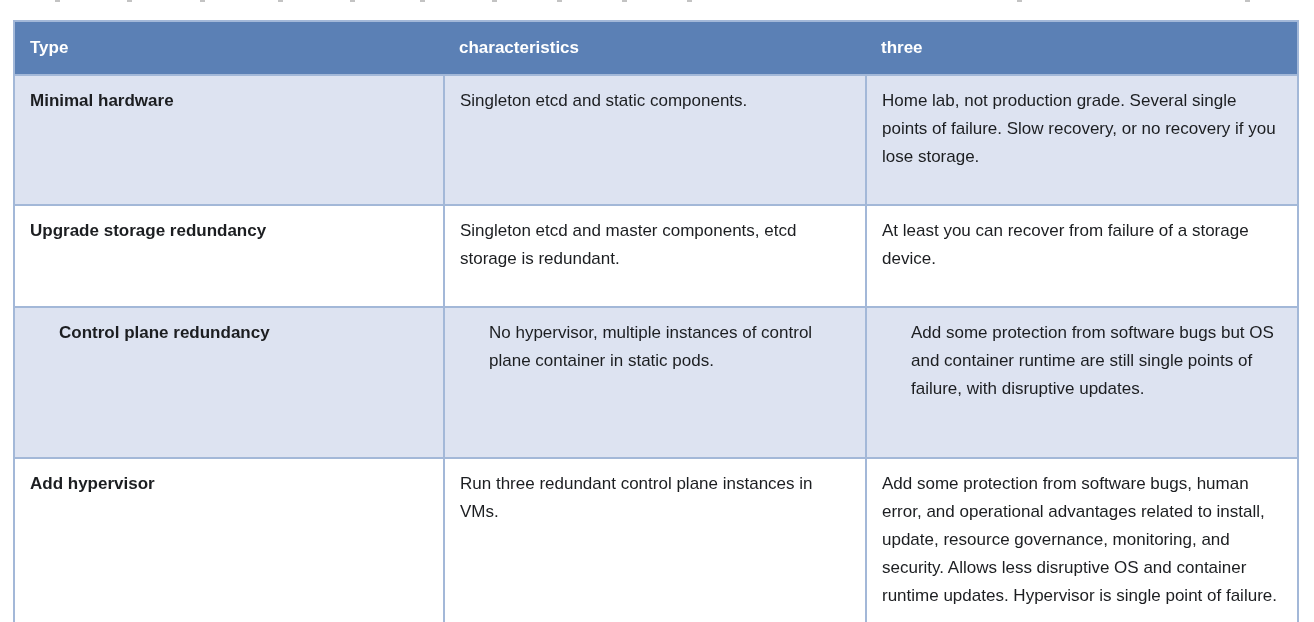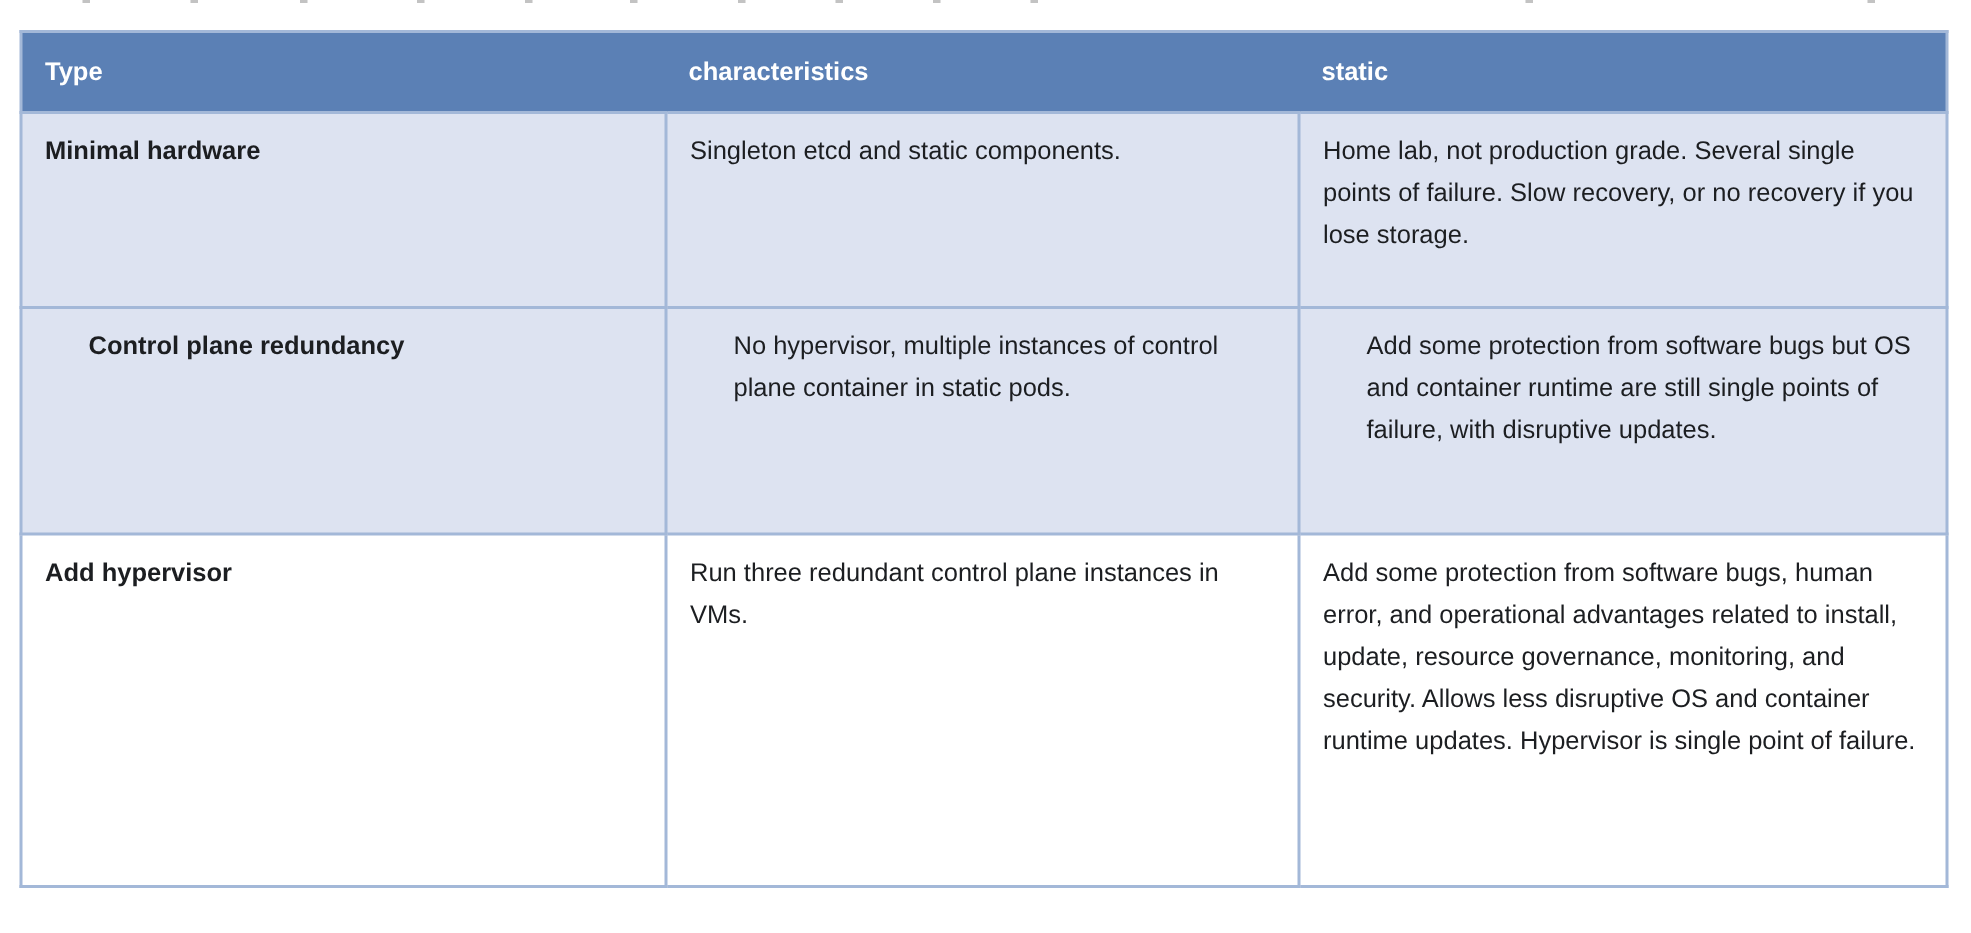--- a/index.html
+++ b/index.html
@@ -94,28 +94,33 @@
     <table class="compare">
       <colgroup>
         <col class="col-type">
         <col class="col-chars">
         <col class="col-result">
       </colgroup>
       <thead>
         <tr>
           <th>Type</th>
           <th>characteristics</th>
-          <th>static</th>
+          <th>three</th>
         </tr>
       </thead>
       <tbody>
         <tr class="alt r1">
           <td class="type-cell">Minimal hardware</td>
           <td>Singleton etcd and static components.</td>
           <td>Home lab, not production grade. Several single points of failure. Slow recovery, or no recovery if you lose storage.</td>
+        </tr>
+        <tr class="r2">
+          <td class="type-cell">Upgrade storage redundancy</td>
+          <td>Singleton etcd and master components, etcd storage is redundant.</td>
+          <td>At least you can recover from failure of a storage device.</td>
         </tr>
         <tr class="alt r3">
           <td class="type-cell">Control plane redundancy</td>
           <td>No hypervisor, multiple instances of control plane container in static pods.</td>
           <td>Add some protection from software bugs but OS and container runtime are still single points of failure, with disruptive updates.</td>
         </tr>
         <tr class="r4">
           <td class="type-cell">Add hypervisor</td>
           <td>Run three redundant control plane instances in VMs.</td>
           <td>Add some protection from software bugs, human error, and operational advantages related to install, update, resource governance, monitoring, and security. Allows less disruptive OS and container runtime updates. Hypervisor is single point of failure.</td>

